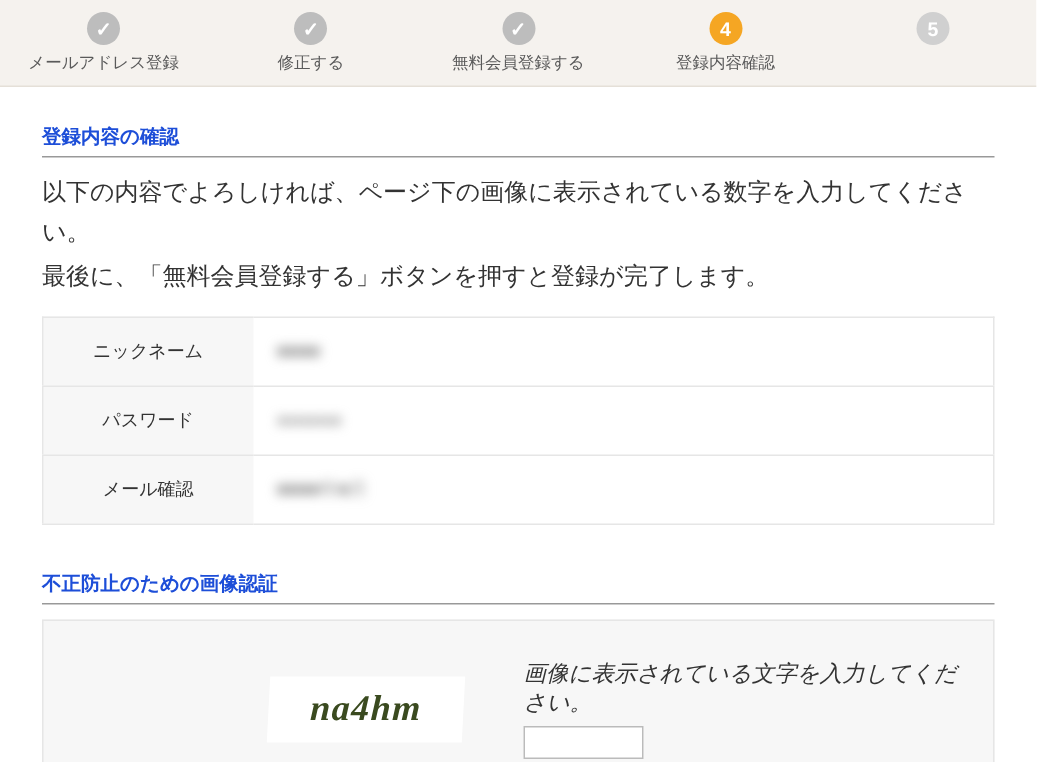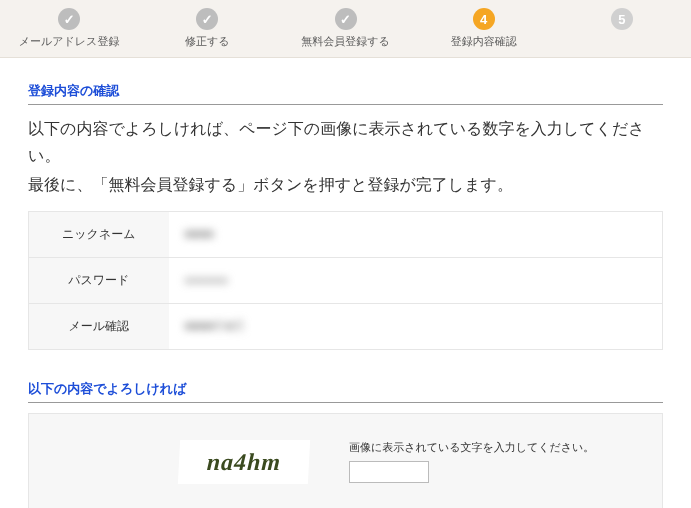--- a/index.html
+++ b/index.html
@@ -114,22 +114,23 @@
   color: #3a4a1f;
   font-style: italic;
   letter-spacing: 1px;
   transform: skewX(-3deg);
   font-weight: bold;
 }
 .captcha-right {
   flex: 1;
 }
 .captcha-right .lbl {
-  font-size: 11px;
+  font-size: 15px;
   margin-bottom: 6px;
+  font-style: italic;
 }
 .captcha-input {
   width: 80px;
   height: 22px;
   border: 1px solid #bbb;
   padding: 2px 4px;
   font-size: 12px;
 }
 .buttons {
   text-align: center;
@@ -201,21 +202,21 @@
       <td><span class="blurred">●●●●●●</span></td>
     </tr>
     <tr>
       <th>メール確認</th>
       <td><span class="blurred">■■■■年■月</span></td>
     </tr>
   </tbody>
     </table>
 
   <div class="section2">
-    <div class="section-title">以下の内容でよろしければ</div>
+    <div class="section-title">不正防止のための画像認証</div>
     <div class="captcha-box">
       <div class="captcha-left">
         <div class="captcha-img">na4hm</div>
       </div>
       <div class="captcha-right">
         <div class="lbl">画像に表示されている文字を入力してください。</div>
         <input type="text" class="captcha-input" value="" style="">
       </div>
     </div>
   </div>

